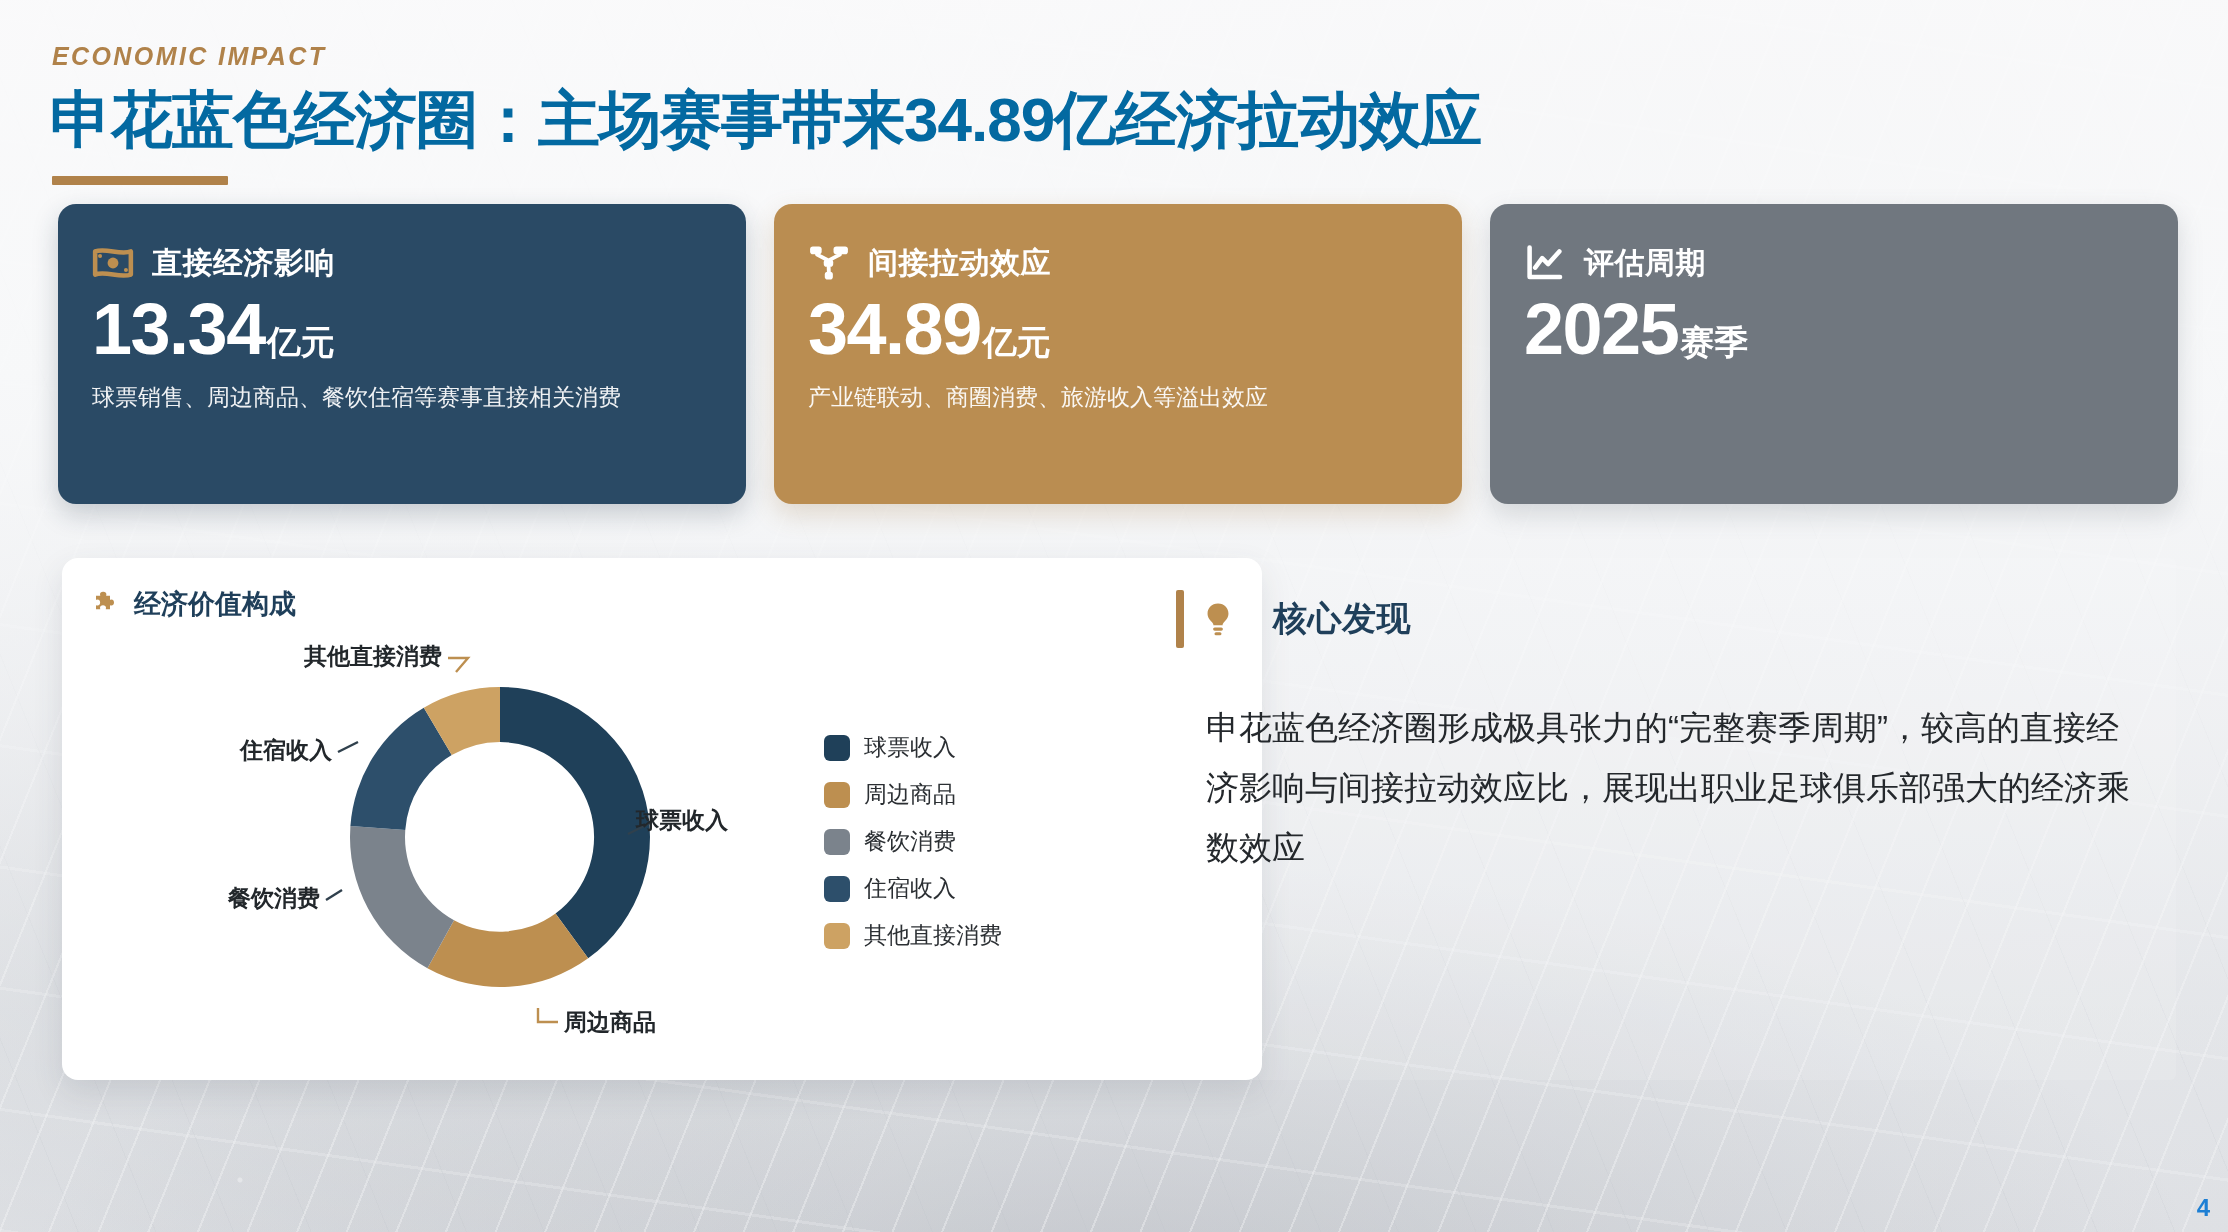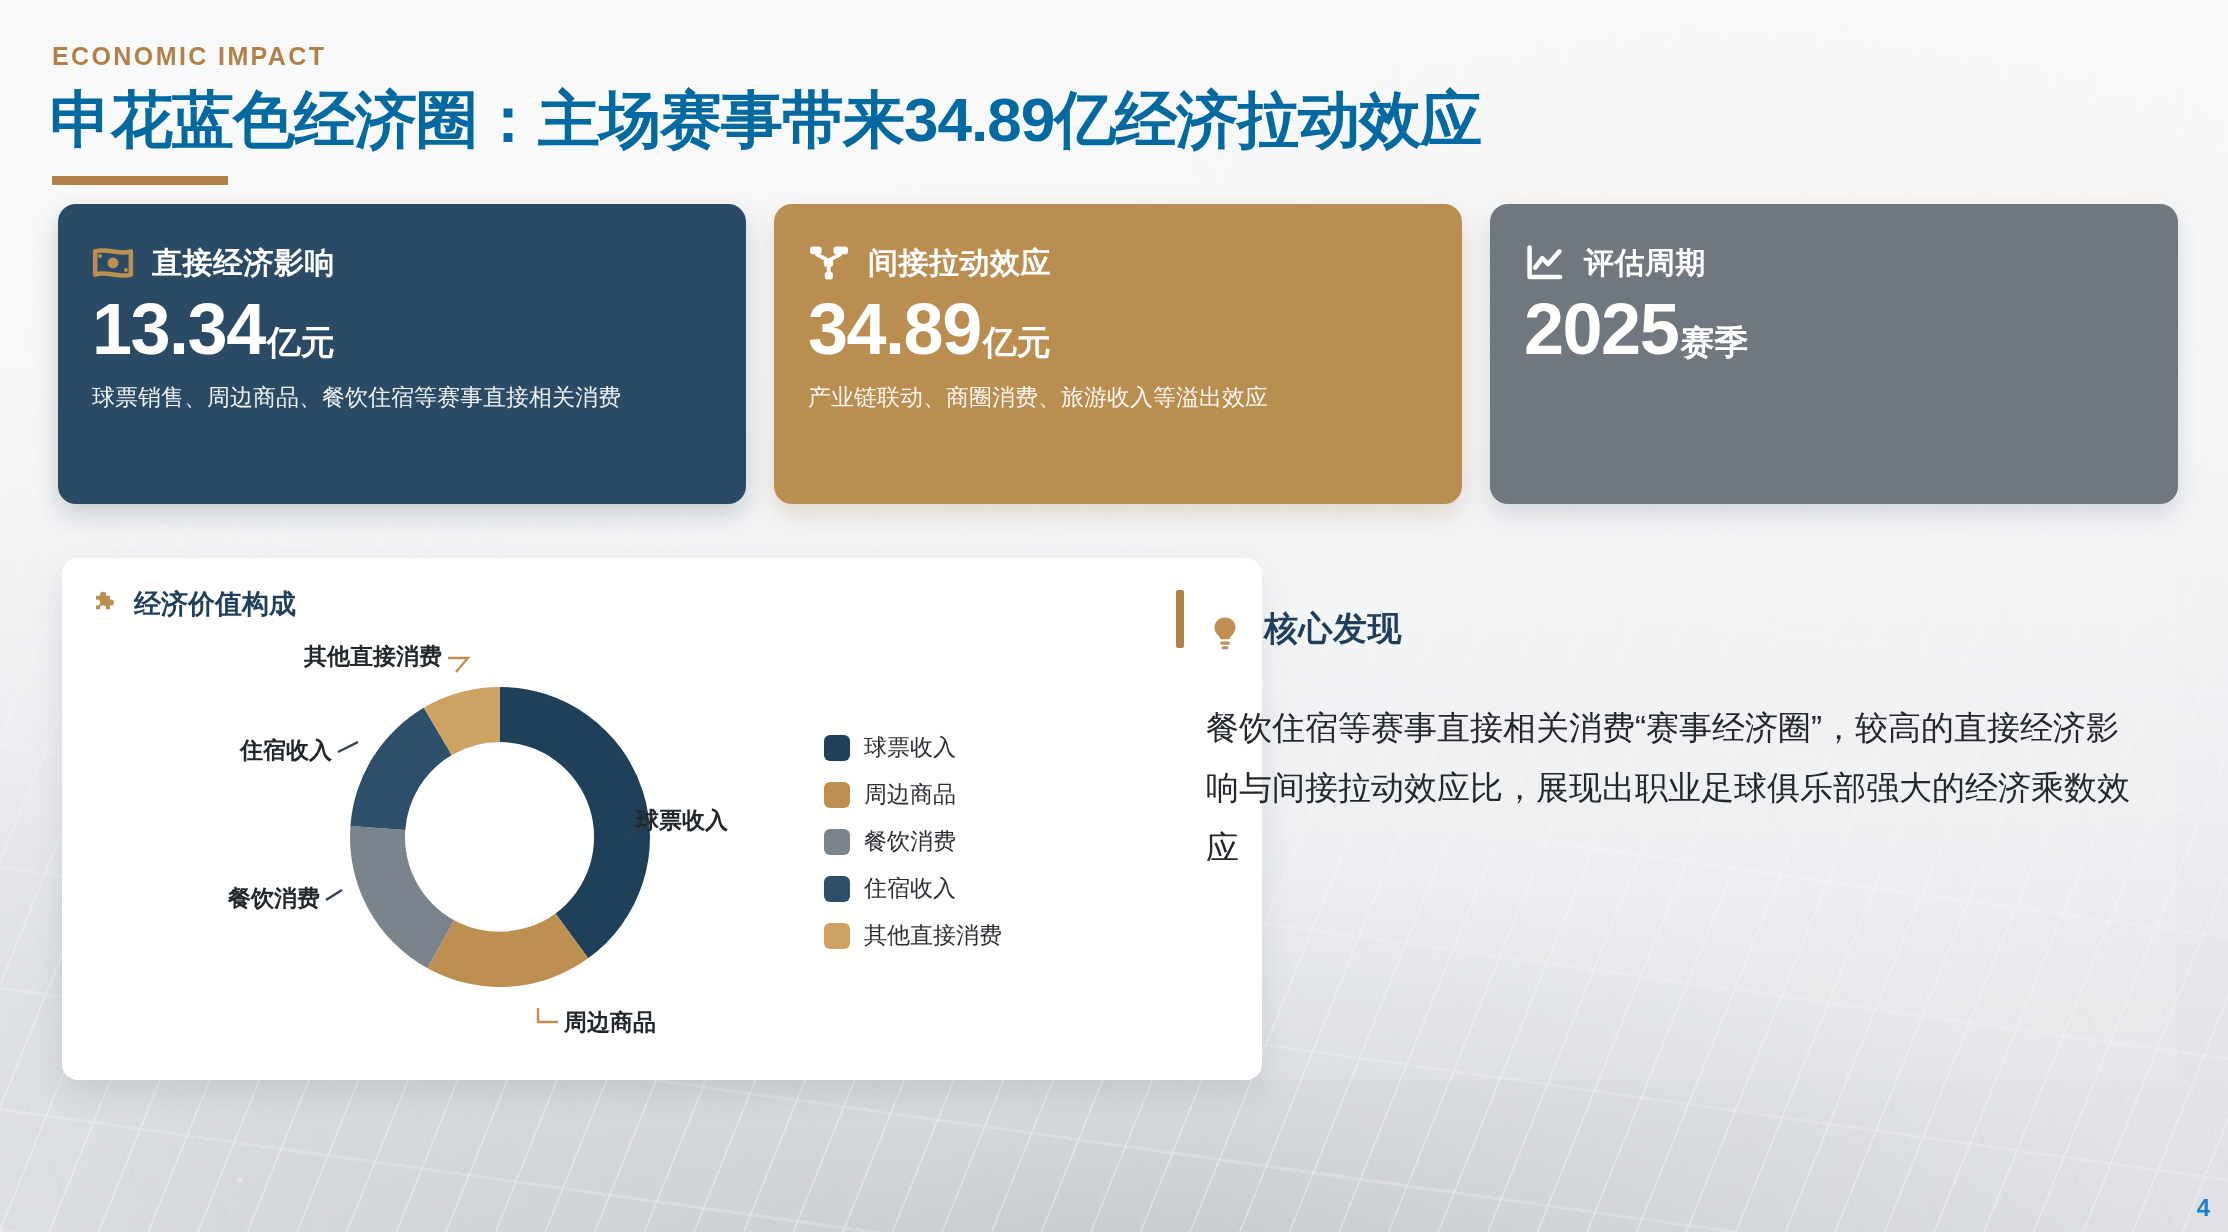--- a/index.html
+++ b/index.html
@@ -51,20 +51,21 @@
       linear-gradient(180deg, rgba(250,250,251,0.94) 0%, rgba(248,249,250,0.90) 30%,
                               rgba(243,244,246,0.72) 58%, rgba(233,235,238,0.42) 82%,
                               rgba(226,228,232,0.30) 100%);
   }
 
   
   .eyebrow {
     position: absolute; left: 52px; top: 42px;
     font-size: 25px; font-weight: 700; letter-spacing: 2.4px;
     color: #b0824a;
+    font-style: italic;
   }
   .title {
     position: absolute; left: 50px; top: 78px;
     font-size: 62px; font-weight: 800; letter-spacing: -1px;
     color: #0369a1; white-space: nowrap;
   }
   .title-rule {
     position: absolute; left: 52px; top: 176px;
     width: 176px; height: 9px; background: #b0824a; border-radius: 1px;
   }
@@ -129,21 +130,21 @@
   .legend-text { font-size: 23px; color: #2b2f33; }
 
   
   .insight {
     position: absolute; left: 1176px; top: 558px;
     width: 1000px; height: 522px;
     background: rgba(255,255,255,0.12);
     border-radius: 6px;
     padding: 28px 36px 0 0;
   }
-  .insight-head { display: flex; align-items: flex-end; gap: 20px; height: 66px; padding-left: 30px; position: relative; }
+  .insight-head { display: flex; align-items: center; gap: 36px; height: 66px; padding-left: 23px; position: relative; }
   .insight-bar {
     position: absolute; left: 0; top: 4px;
     width: 8px; height: 58px; background: #b0824a; border-radius: 2px;
   }
   .bulb-icon { width: 38px; height: 38px; display: block; }
   .insight-title { font-size: 34px; font-weight: 800; color: #1f3f5a; letter-spacing: .5px; }
   .insight-body {
     margin-top: 46px; padding-left: 30px;
     font-size: 33px; line-height: 1.82; color: #24282c;
   }
@@ -285,18 +286,18 @@
   <div class="insight">
     <div class="insight-head">
       <div class="insight-bar"></div>
       <svg class="bulb-icon" viewBox="0 0 24 24">
         <path d="M12 2.2c-4.0 0-6.6 2.9-6.6 6.3 0 2.6 1.5 4.1 2.6 5.3.7.8 1.1 1.3 1.1 2.1h5.8c0-.8.4-1.3 1.1-2.1 1.1-1.2 2.6-2.7 2.6-5.3 0-3.4-2.6-6.3-6.6-6.3z" fill="#bd8f50"></path>
         <rect x="8.9" y="17.3" width="6.2" height="2.1" rx="1.05" fill="#bd8f50"></rect>
         <rect x="9.8" y="20.4" width="4.4" height="1.9" rx=".95" fill="#bd8f50"></rect>
       </svg>
       <span class="insight-title">核心发现</span>
     </div>
-    <div class="insight-body">餐饮住宿等赛事直接相关消费“赛事经济圈”，较高的直接经济影响与间接拉动效应比，展现出职业足球俱乐部强大的经济乘数效应</div>
+    <div class="insight-body">申花蓝色经济圈形成极具张力的“完整赛季周期”，较高的直接经济影响与间接拉动效应比，展现出职业足球俱乐部强大的经济乘数效应</div>
   </div>
 
   <div class="page-num">4</div>
 
 </div>
 
 </body></html>

